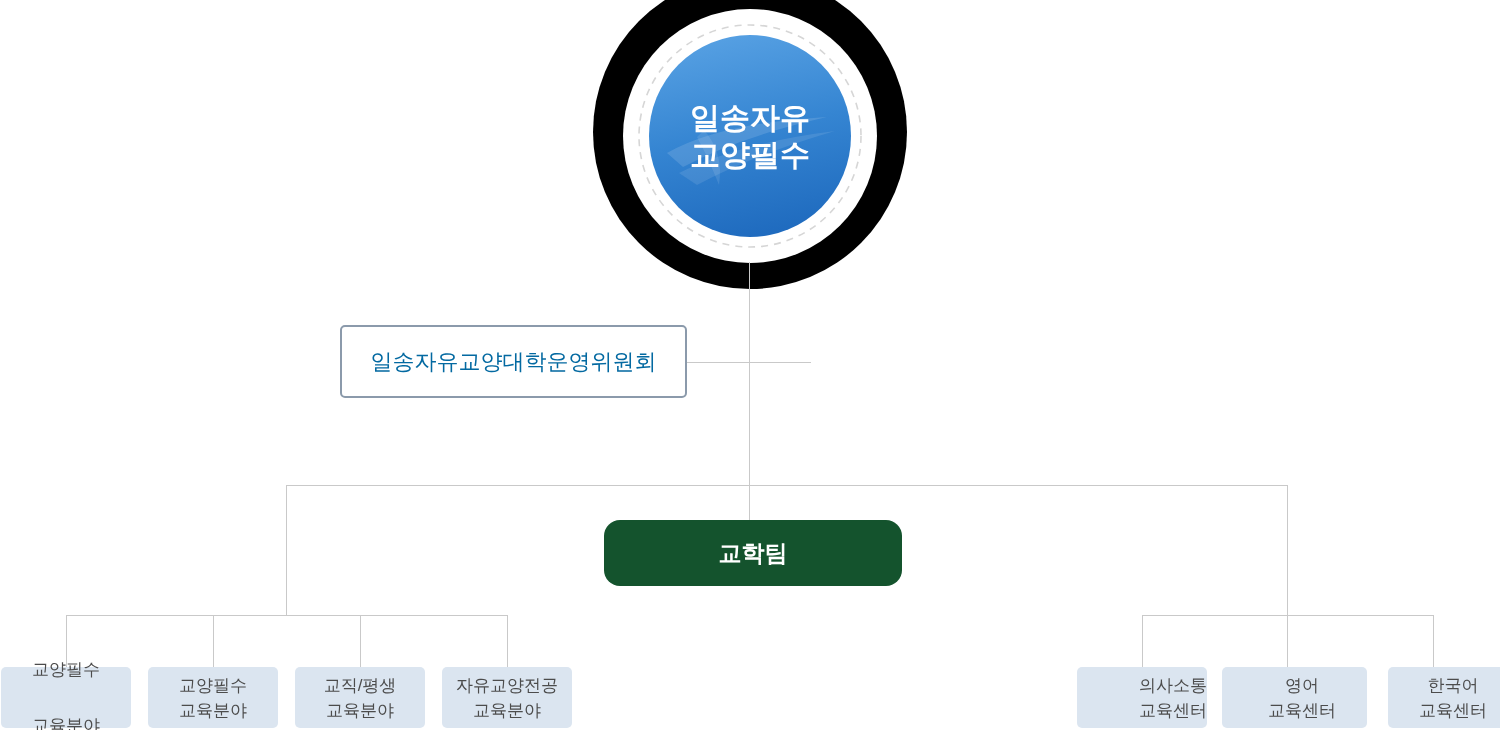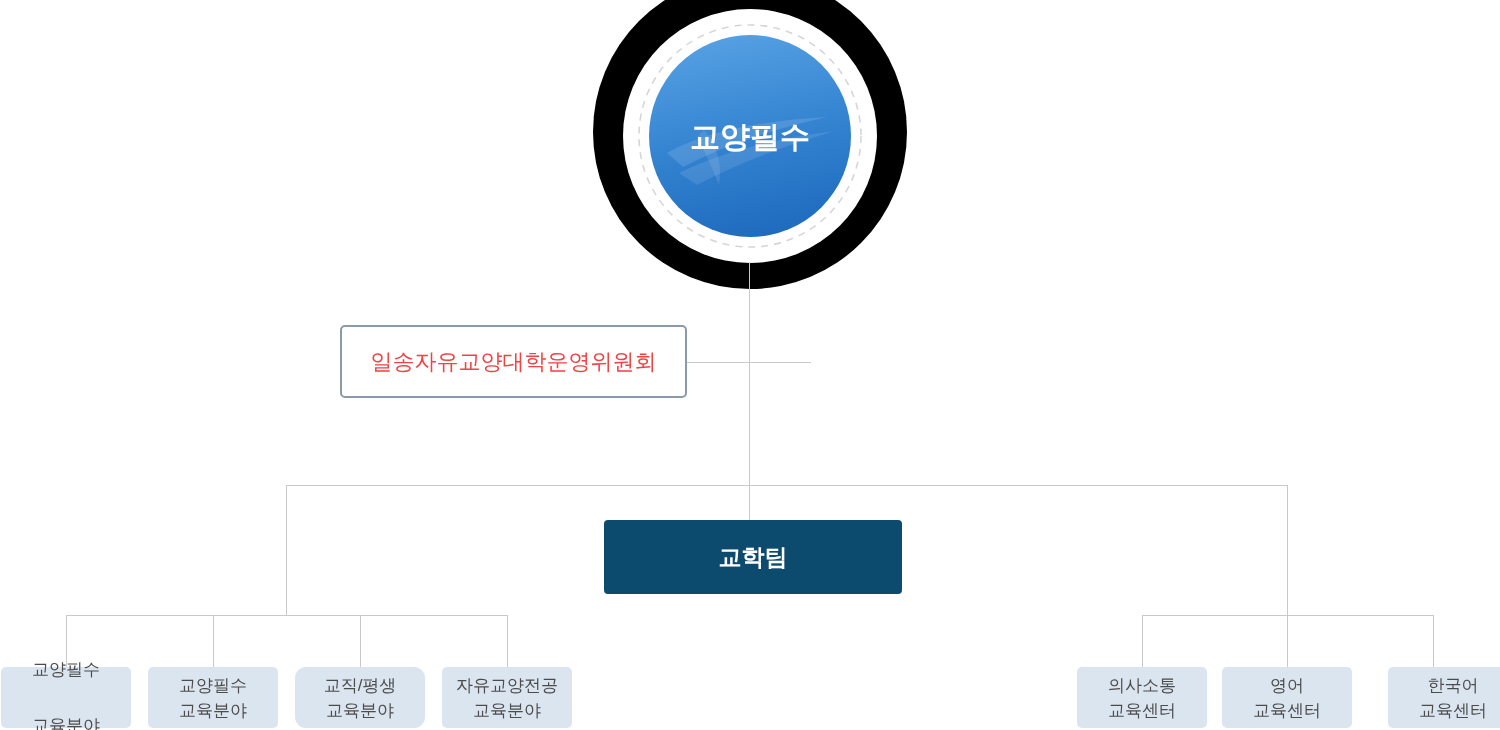--- a/index.html
+++ b/index.html
@@ -30,37 +30,37 @@
     background:linear-gradient(168deg,#5ba4e5 0%,#3585d2 48%,#1b66bb 100%);
     display:flex;align-items:center;justify-content:center;}
   .root-swoosh{position:absolute;left:0;top:0;width:202px;height:202px;}
   .root-label{position:relative;color:#ffffff;font-weight:bold;font-size:30px;
     line-height:37px;text-align:center;z-index:2;}
 
   
   .committee{position:absolute;top:325px;height:73px;box-sizing:border-box;
     background:#ffffff;border:2px solid #8b9aab;border-radius:5px;z-index:5;
     display:flex;align-items:center;justify-content:center;
-    color:#ef4444;font-size:22px;}
+    color:#0369a1;font-size:22px;}
   #committee-left{left:340px;width:347px;}
   #committee-right{left:811px;width:349px;}
 
   
-  .team{position:absolute;left:604px;top:520px;width:298px;height:74px;
-    background:#0c4a6e;border-radius:4px;z-index:5;
+  .team{position:absolute;left:604px;top:520px;width:298px;height:66px;
+    background:#14532d;border-radius:16px;z-index:5;
     display:flex;align-items:center;justify-content:center;
     color:#ffffff;font-size:23px;font-weight:bold;}
 
   
   .unit{position:absolute;top:667px;width:130px;height:61px;
     background:#dbe5f0;border-radius:5px;z-index:5;
     display:flex;flex-direction:column;align-items:center;justify-content:center;
     color:#4c4c4c;font-size:17px;line-height:25px;text-align:center;}
-  .u0{left:1px;gap:31px;}   .u1{left:148px;} .u2{left:295px;border-radius:11px;} .u3{left:442px;text-align:center;}
-  .u4{left:1077px;}.u5{left:1222px;}.u6{left:1388px;}
+  .u0{left:1px;gap:31px;}   .u1{left:148px;} .u2{left:295px;} .u3{left:442px;text-align:center;}
+  .u4{left:1077px;align-items:flex-end;}.u5{left:1222px;padding-left:15px;}.u6{left:1388px;}
 </style>
 </head>
 <body>
 
 <div id="canvas">
 
   <div class="line v" id="v-main"></div>
   <div class="line h" id="h-comm"></div>
   <div class="line h" id="h-branch"></div>
   <div class="line v" id="v-left-branch"></div>
@@ -79,20 +79,21 @@
   <svg class="ring-dashed" viewBox="0 0 226 226">
     <circle cx="113" cy="113" r="111" fill="none" stroke="#d6d6d6" stroke-width="1.6" stroke-dasharray="7 6"></circle>
   </svg>
   <div class="root-blue">
     <svg class="root-swoosh" viewBox="0 0 202 202">
       <path d="M18 118 Q70 88 178 82 Q90 102 34 132 Z" fill="#ffffff" opacity="0.13"></path>
       <path d="M30 138 Q90 108 186 96 Q104 120 48 150 Z" fill="#ffffff" opacity="0.10"></path>
       <path d="M55 95 Q75 118 70 150 Q58 120 48 102 Z" fill="#ffffff" opacity="0.10"></path>
     </svg>
     <div class="root-label">
+      <div>일송자유</div>
       <div>교양필수</div>
     </div>
   </div>
 
   <div class="committee" id="committee-left">
     <span>일송자유교양대학운영위원회</span>
   </div>
 
   <div class="team">
     <span>교학팀</span>

